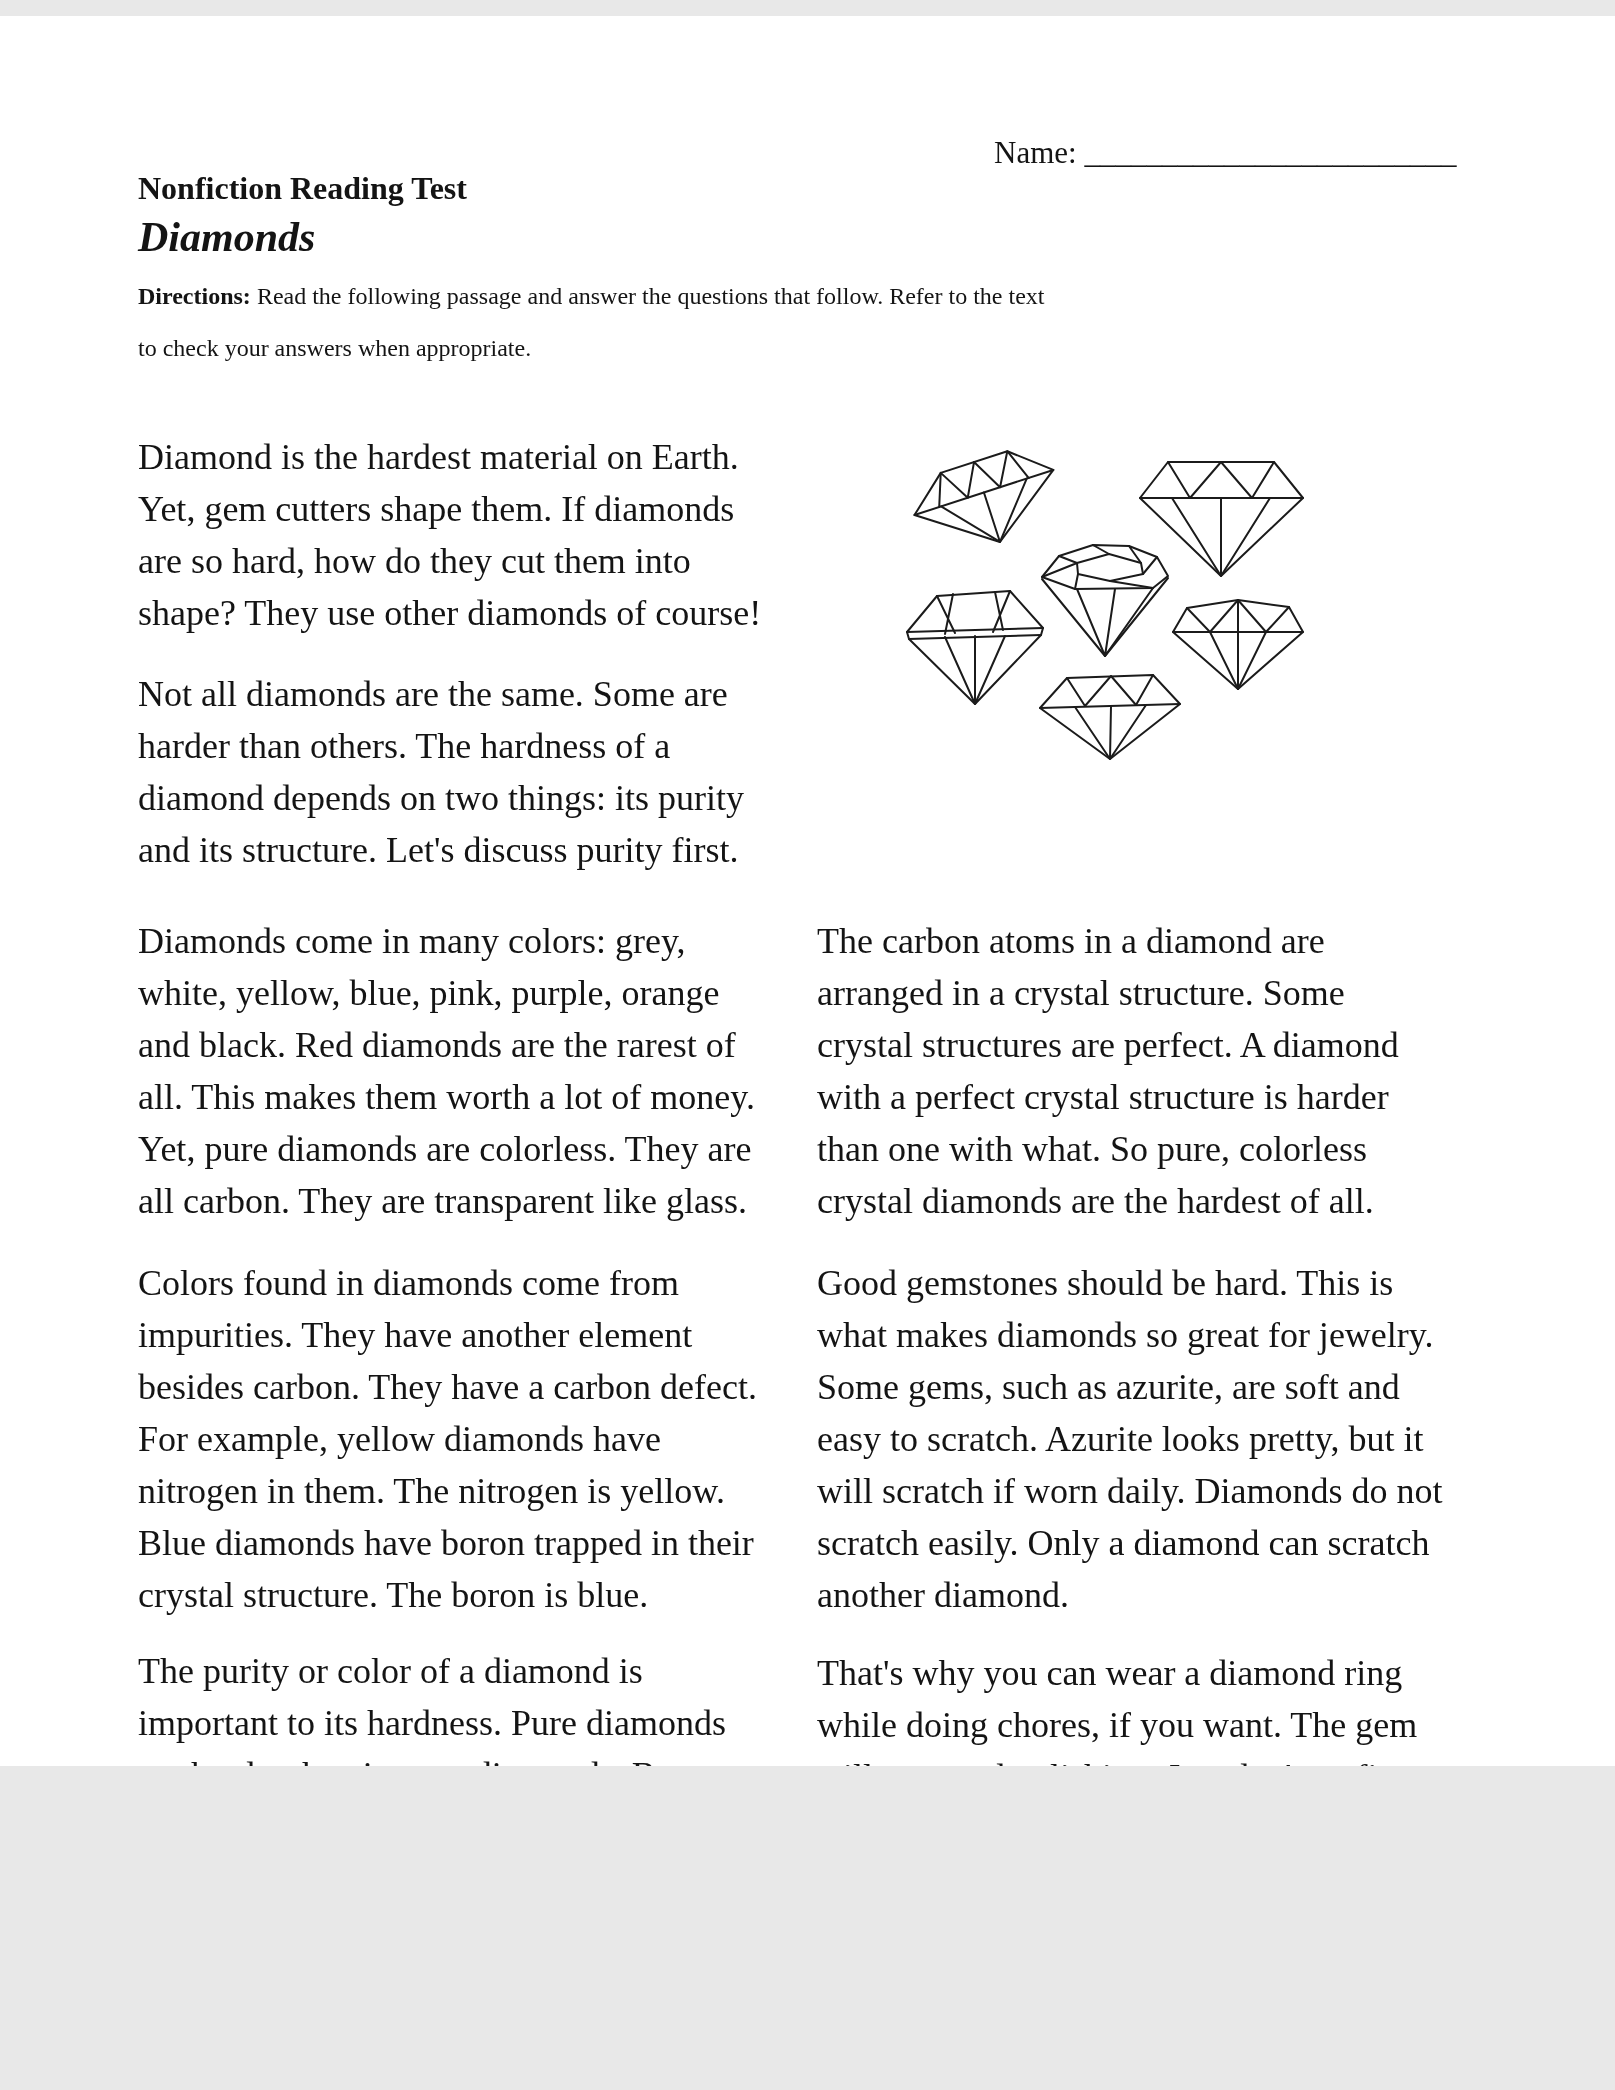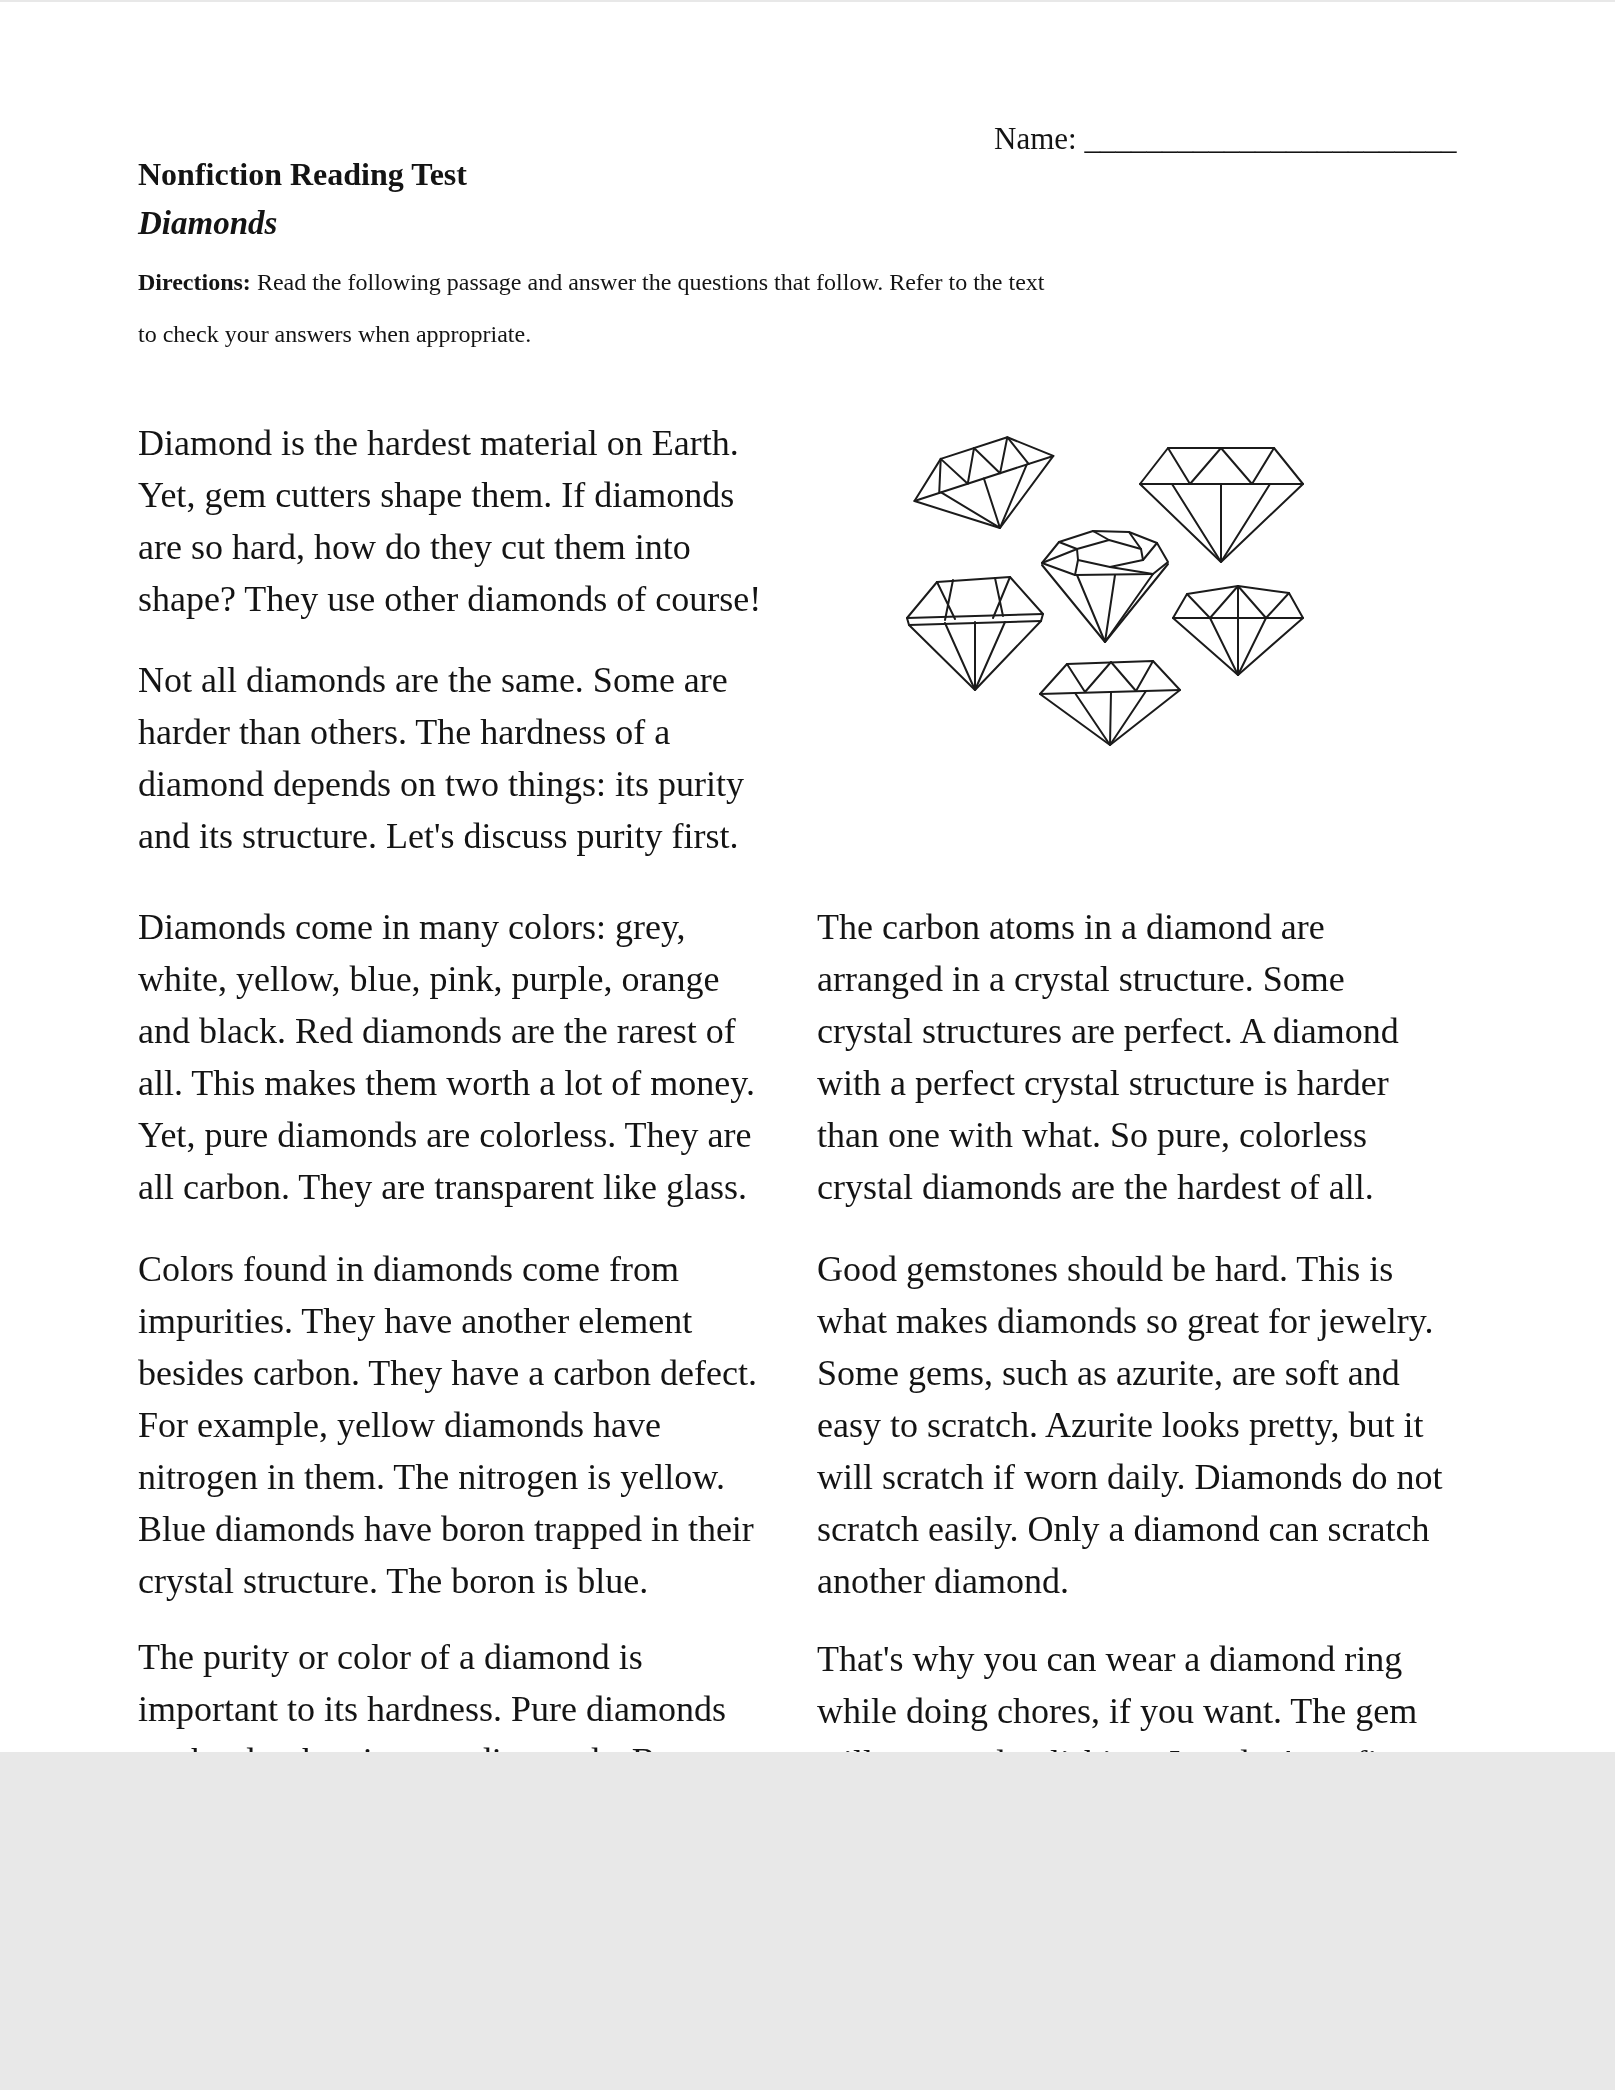--- a/index.html
+++ b/index.html
@@ -1,38 +1,38 @@
 <!DOCTYPE html>
 <html><head>
 <meta charset="utf-8">
 <style>
   html,body{margin:0;padding:0;background:#e8e8e8;}
   .page{
     position:relative;
     width:1615px;height:1750px;
-    margin:2px auto;
+    margin:16px auto;
     background:#ffffff;
     font-family:"Liberation Serif","DejaVu Serif",serif;
     color:#141414;
     overflow:hidden;
   }
   .abs{position:absolute;}
   .name-row{
     left:994px;top:118px;
     font-size:31px;line-height:38px;
     white-space:pre;
   }
   .doc-title{
     left:138px;top:148px;
     font-size:32px;font-weight:700;line-height:48px;
     white-space:pre;
   }
   .doc-subtitle{
     left:138px;top:197px;
-    font-size:33px;font-weight:700;font-style:italic;line-height:48px;
+    font-size:42px;font-weight:700;font-style:italic;line-height:48px;
     white-space:pre;
   }
   .directions{
     left:138px;top:254px;
     font-size:24px;line-height:52px;
     white-space:pre;
   }
   .directions .dir-label{font-weight:700;}
   .para{
     font-size:36px;line-height:52px;

